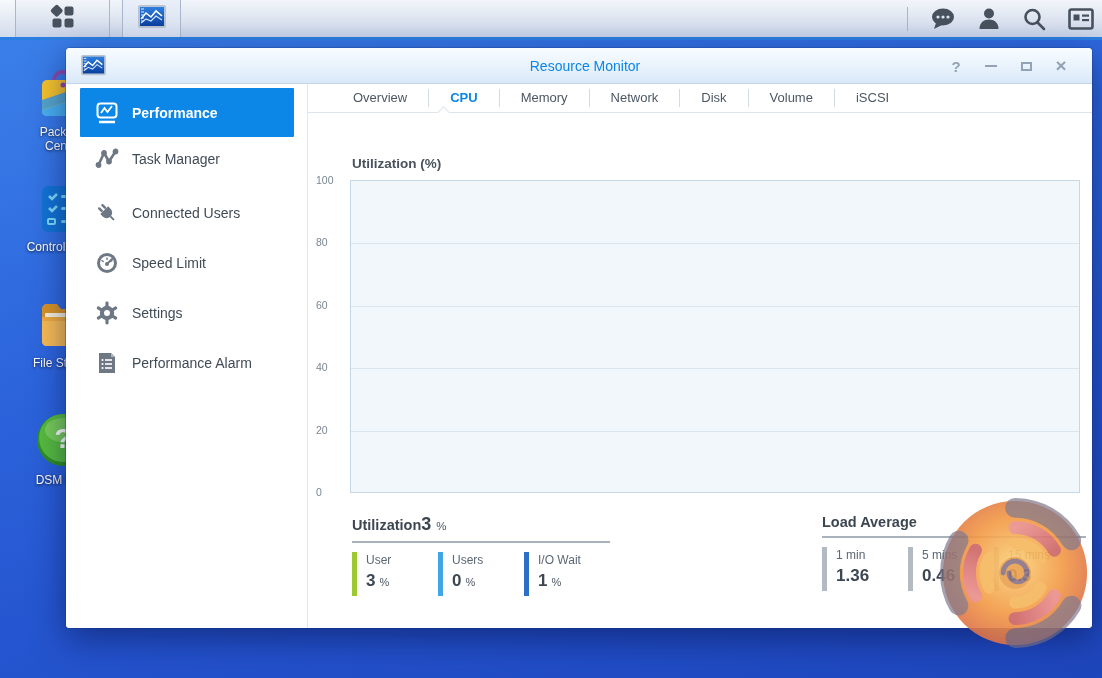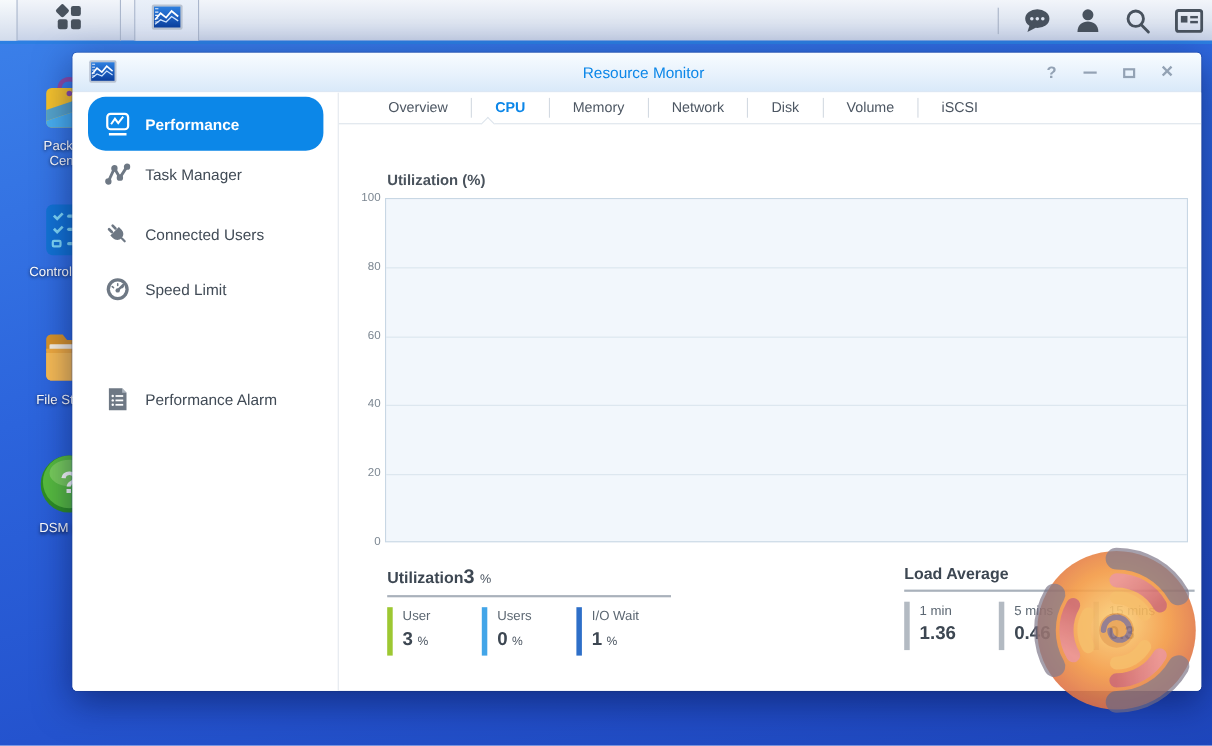--- a/index.html
+++ b/index.html
@@ -44,40 +44,40 @@
   .wc-max span { display:block; width:11px; height:9px; border:2px solid #93a2b4; }
   .wc-min span { display:block; width:12px; height:0; border-top:2px solid #93a2b4; }
 
   .win-body { position:absolute; left:0; top:36px; width:100%; height:544px; background:#fff;
               border-radius:0 0 4px 4px; overflow:hidden; }
 
   
   .sidebar { position:absolute; left:0; top:0; width:242px; height:100%; background:#fff;
              border-right:1px solid #e3e8ee; }
   .side-item { position:absolute; left:14px; width:214px; height:50px; display:flex; align-items:center;
-               border-radius:16px; cursor:pointer; color:#414b56; font-size:14px; }
+               border-radius:1px; cursor:pointer; color:#414b56; font-size:14px; }
   .side-item .sicon { width:26px; margin-left:14px; display:flex; justify-content:center; }
   .side-item .slabel { margin-left:12px; }
   .side-item.active { background:#0c87e8; color:#fff; font-weight:bold; height:49px; }
 
   
   .content { position:absolute; left:242px; top:0; width:784px; height:100%; }
   .tabbar { position:absolute; left:0; top:0; width:100%; height:29px;
             border-bottom:1px solid #dde4ec; display:flex; align-items:center; padding-left:24px; }
   .tab { padding:0 21px; font-size:13px; color:#4d5763; height:18px; line-height:18px; cursor:pointer; }
   .tab + .tab { border-left:1px solid #d3dae2; }
   .tab.active { color:#0b86e8; font-weight:bold; }
   .tab-notch { position:absolute; left:131px; top:24px; width:9px; height:9px; background:#fff;
                border-left:1px solid #dde4ec; border-top:1px solid #dde4ec; transform:rotate(45deg); }
 
   .chart-title { position:absolute; left:44px; top:72px; font-size:13.5px; font-weight:bold; color:#49525c; }
   .chart { position:absolute; left:42px; top:96px; width:730px; height:313px;
            background:#f2f7fc; border:1px solid #c8d7e4; }
   .gridline { position:absolute; left:0; width:100%; height:1px; background:#dbe5ee; }
-  .ytick { position:absolute; width:30px; left:8px; text-align:right; font-size:10.5px; color:#7b8691; }
+  .ytick { position:absolute; width:30px; left:8px; text-align:left; font-size:10.5px; color:#7b8691; }
 
   .stat-group { position:absolute; }
   .stat-head { display:flex; align-items:baseline; }
   .stat-head .h-label { font-size:14.5px; font-weight:bold; color:#3d4752; }
   .stat-head .h-value { font-size:18px; font-weight:bold; color:#3d4752; }
   .stat-head .h-unit { font-size:11.5px; font-weight:normal; color:#4d5763; margin-left:5px; }
   .stat-rule { height:2px; background:#a9b1bb; margin-top:6px; }
   .stat-items { display:flex; margin-top:9px; }
   .stat-item { width:86px; padding-left:9px; border-left:5px solid #b3bac2; height:44px; }
   .stat-item .i-label { font-size:12px; color:#5c6772; margin-top:1px; white-space:nowrap; }
@@ -287,20 +287,37 @@
               <circle cx="12" cy="12" r="10" fill="#6e7884"></circle>
               <circle cx="12" cy="12" r="7" fill="#fff"></circle>
               <path d="M12 13 L17 8" stroke="#6e7884" stroke-width="2" stroke-linecap="round"></path>
               <circle cx="12" cy="13" r="2" fill="#6e7884"></circle>
               <path d="M7 9.5 l1.2 1 M12 7 v1.6 M17 9.5 l-1.2 1" stroke="#6e7884" stroke-width="1.4" stroke-linecap="round"></path>
             </svg>
           </span>
           <span class="slabel">Speed Limit</span>
         </div>
 
+        <div class="side-item" style="top:204px;">
+          <span class="sicon">
+            <svg width="24" height="24" viewBox="0 0 24 24" fill="#6e7884">
+              <g>
+                <rect x="10.4" y="0.5" width="3.2" height="6" rx="1.4"></rect>
+                <rect x="10.4" y="0.5" width="3.2" height="6" rx="1.4" transform="rotate(60 12 12)"></rect>
+                <rect x="10.4" y="0.5" width="3.2" height="6" rx="1.4" transform="rotate(120 12 12)"></rect>
+                <rect x="10.4" y="0.5" width="3.2" height="6" rx="1.4" transform="rotate(180 12 12)"></rect>
+                <rect x="10.4" y="0.5" width="3.2" height="6" rx="1.4" transform="rotate(240 12 12)"></rect>
+                <rect x="10.4" y="0.5" width="3.2" height="6" rx="1.4" transform="rotate(300 12 12)"></rect>
+              </g>
+              <circle cx="12" cy="12" r="7.2"></circle>
+              <circle cx="12" cy="12" r="3" fill="#fff"></circle>
+            </svg>
+          </span>
+          <span class="slabel">Settings</span>
+        </div>
 
         <div class="side-item" style="top:254px;text-align:right;">
           <span class="sicon">
             <svg width="24" height="24" viewBox="0 0 24 24">
               <path d="M4 2 h12 l4 4 v16 h-16 Z" fill="#6e7884"></path>
               <path d="M16 2 l4 4 h-4 Z" fill="#aeb6c0"></path>
               <circle cx="7.5" cy="9" r="1.1" fill="#fff"></circle>
               <rect x="10" y="8.2" width="7" height="1.6" fill="#fff"></rect>
               <circle cx="7.5" cy="13" r="1.1" fill="#fff"></circle>
               <rect x="10" y="12.2" width="7" height="1.6" fill="#fff"></rect>

